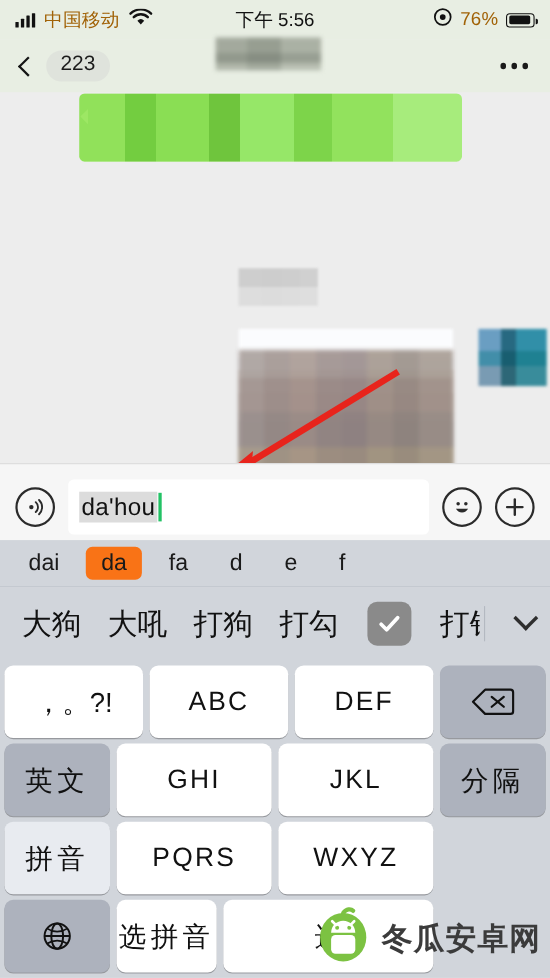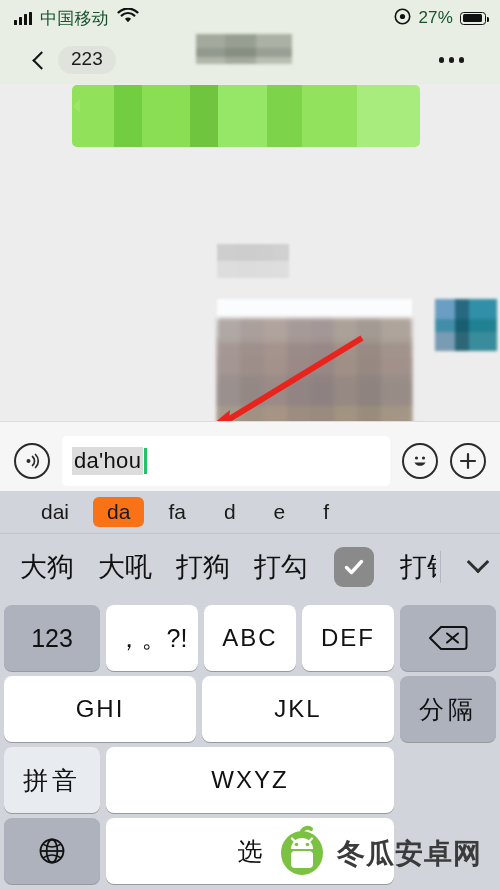--- a/index.html
+++ b/index.html
@@ -13,38 +13,38 @@
 
   
   .status-bar {
     position: absolute; top: 0; left: 0; width: 500px; height: 36px;
     background: #e8eee3;
     display: flex; align-items: center; justify-content: space-between;
     padding: 0 14px;
   }
   .sb-left { display: flex; align-items: center; gap: 8px; }
   .sb-right { display: flex; align-items: center; gap: 7px; }
-  .sb-text { font-size: 17px; color: #14532d; font-weight: 500; letter-spacing: .2px; }
+  .sb-text { font-size: 17px; color: #a16207; font-weight: 500; letter-spacing: .2px; }
   .sb-center { position: absolute; left: 0; right: 0; text-align: center;
                font-size: 17px; color: #111; font-weight: 500; pointer-events: none; }
   .bars { display: flex; align-items: flex-end; gap: 2px; height: 13px; }
   .bars i { display: block; width: 3px; background: #111; border-radius: .5px; }
   .bars i:nth-child(1) { height: 5px; }
   .bars i:nth-child(2) { height: 8px; }
   .bars i:nth-child(3) { height: 11px; }
   .bars i:nth-child(4) { height: 13px; }
   .batt { width: 26px; height: 13px; border: 1.6px solid #111; border-radius: 3.5px; position: relative; padding: 1.5px; }
   .batt::after { content:""; position:absolute; right:-4px; top:4px; width:2.2px; height:5px;
                  background:#111; border-radius:0 1.5px 1.5px 0; }
   .batt b { display: block; height: 100%; background: #111; border-radius: 1.5px; width: 94%; }
 
   
   .nav-bar {
     position: absolute; top: 36px; left: 0; width: 500px; height: 48px;
-    background: #e8eee3; display: flex; align-items: center; padding: 0 32px;
+    background: #e8eee3; display: flex; align-items: center; padding: 0 16px;
   }
   .back-wrap { display: flex; align-items: center; gap: 6px; }
   .chev-left { width: 13px; height: 13px; border-left: 2.6px solid #141414;
                border-bottom: 2.6px solid #141414; transform: rotate(45deg); margin-left: 3px; }
   .badge {
     background: #dfe3dc; color: #1b1b1b; font-size: 19px;
     padding: 2px 13px 4px; border-radius: 14px; margin-left: 4px;
   }
   .nav-title-blur {
     position: absolute; left: 196px; top: 34px; width: 96px; height: 30px;
@@ -125,21 +125,21 @@
     display: flex; align-items: center; padding: 0 10px;
   }
   .compose {
     background: #dcdcdc; color: #111; font-size: 22px; padding: 1px 2px; letter-spacing: .3px;
   }
   .caret { width: 2.5px; height: 26px; background: #23c265; margin-left: 1px; }
 
   
   .syll-row {
     position: absolute; top: 491px; left: 0; width: 500px; height: 43px;
-    background: #d1d5db; display: flex; align-items: center; padding-left: 27px; gap: 10px;
+    background: #d1d5db; display: flex; align-items: center; padding-left: 12px; gap: 10px;
     border-bottom: 1px solid #bfc4cc;
   }
   .syll { font-size: 21px; color: #1a1a1a; padding: 3px 14px; border-radius: 6px; }
   .syll.sel { background: #f97316; }
 
   
   .cand-row {
     position: absolute; top: 534px; left: 0; width: 500px; height: 66px;
     background: #d1d5db; display: flex; align-items: center; padding-left: 8px;
     overflow: hidden;
@@ -175,21 +175,21 @@
   .key.active { background: #e8ebf0; }
   .k-side { width: 96px; flex: 0 0 96px; }
   .k-mid { flex: 1 1 0; }
   .key.letters { letter-spacing: 2px; font-size: 24px; }
   .k-cn { letter-spacing: 4px; }
   .row-last { padding-right: 102px; text-align: right; }
   .space-key { flex: 2.1 1 0; }
 
   
   .watermark {
-    position: absolute; right: 18px; bottom: 6px; display: flex; align-items: center; gap: 8px;
+    position: absolute; right: 8px; bottom: 6px; display: flex; align-items: center; gap: 8px;
     pointer-events: none;
   }
   .wm-text { display: flex; flex-direction: column; line-height: 1; }
   .wm-title { font-size: 28px; font-weight: bold; color: #3b3b3b; letter-spacing: 1px; }
   .wm-url { font-size: 13px; color: #5a5a5a; letter-spacing: .5px; margin-top: 4px; }
 </style>
 </head>
 <body>
 
 <div class="phone">
@@ -204,28 +204,29 @@
         </span>
       <span class="sb-text">中国移动</span>
       <span>
         <svg width="22" height="16" viewBox="0 0 22 16">
           <path d="M11 14.2 L7.9 10.8 A4.6 4.6 0 0 1 14.1 10.8 Z" fill="#121212"></path>
           <path d="M4.6 7.6 A9.2 9.2 0 0 1 17.4 7.6" stroke="#121212" stroke-width="2.2" fill="none" stroke-linecap="round"></path>
           <path d="M1.6 4.4 A13.4 13.4 0 0 1 20.4 4.4" stroke="#121212" stroke-width="2.2" fill="none" stroke-linecap="round"></path>
         </svg>
       </span>
     </div>
+    <div class="sb-center">下午 5:56</div>
     <div class="sb-right">
       <span>
         <svg width="17" height="17" viewBox="0 0 17 17">
           <circle cx="8.5" cy="8.5" r="7.2" stroke="#111" stroke-width="1.6" fill="none"></circle>
           <circle cx="8.5" cy="8.5" r="2.6" fill="#111"></circle>
         </svg>
       </span>
-      <span class="sb-text">27%</span>
+      <span class="sb-text">76%</span>
       <span class="batt">
           <b></b>
         </span>
     </div>
   </div>
 
   <div class="nav-bar">
     <div class="back-wrap">
       <span class="chev-left"></span>
       <span class="badge">223</span>
@@ -303,54 +304,56 @@
       </svg>
     </span>
     <span class="cand cand-clip">打钩</span>
     <span class="cand-divider"></span>
     <span class="expand-chev"></span>
   </div>
 
   <div class="keyboard">
 
     <div class="krow">
-      <div class="key dark k-side">123</div>
       <div class="key light k-mid">，。?!</div>
       <div class="key light k-mid letters">ABC</div>
       <div class="key light k-mid letters">DEF</div>
       <div class="key dark k-side">
         <svg width="40" height="28" viewBox="0 0 40 28">
           <path d="M13 3 L36 3 A2.5 2.5 0 0 1 38.5 5.5 L38.5 22.5 A2.5 2.5 0 0 1 36 25 L13 25 L2 14 Z" stroke="#111" stroke-width="2" fill="none" stroke-linejoin="round"></path>
           <line x1="19" y1="9.5" x2="30" y2="18.5" stroke="#111" stroke-width="2" stroke-linecap="round"></line>
           <line x1="30" y1="9.5" x2="19" y2="18.5" stroke="#111" stroke-width="2" stroke-linecap="round"></line>
         </svg>
       </div>
     </div>
 
     <div class="krow">
+      <div class="key dark k-side k-cn">英文</div>
       <div class="key light k-mid letters">GHI</div>
       <div class="key light k-mid letters">JKL</div>
       <div class="key dark k-side k-cn">分隔</div>
     </div>
 
     <div class="krow row-last">
       <div class="key active k-side k-cn">拼音</div>
+      <div class="key light k-mid letters">PQRS</div>
       <div class="key light k-mid letters">WXYZ</div>
     </div>
 
     <div class="krow row-last">
       <div class="key dark k-side">
         <svg width="30" height="30" viewBox="0 0 30 30">
           <circle cx="15" cy="15" r="11.5" stroke="#111" stroke-width="1.8" fill="none"></circle>
           <ellipse cx="15" cy="15" rx="5.4" ry="11.5" stroke="#111" stroke-width="1.8" fill="none"></ellipse>
           <line x1="3.5" y1="15" x2="26.5" y2="15" stroke="#111" stroke-width="1.8"></line>
           <path d="M6 8.2 A16 16 0 0 0 24 8.2" stroke="#111" stroke-width="1.6" fill="none"></path>
           <path d="M6 21.8 A16 16 0 0 1 24 21.8" stroke="#111" stroke-width="1.6" fill="none"></path>
         </svg>
       </div>
+      <div class="key light k-mid k-cn">选拼音</div>
       <div class="key light space-key">选</div>
     </div>
 
   </div>
 
   <div class="watermark">
     <span>
       <svg width="54" height="54" viewBox="0 0 54 54">
         <ellipse cx="27" cy="28" rx="21" ry="22" fill="#7cc242"></ellipse>
         <path d="M27 6 C30 2 34 2 36 4" stroke="#7cc242" stroke-width="4" fill="none" stroke-linecap="round"></path>

